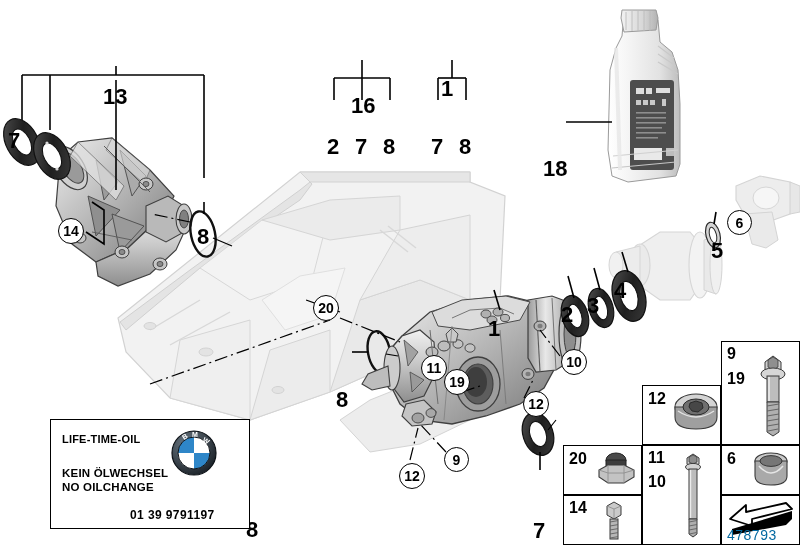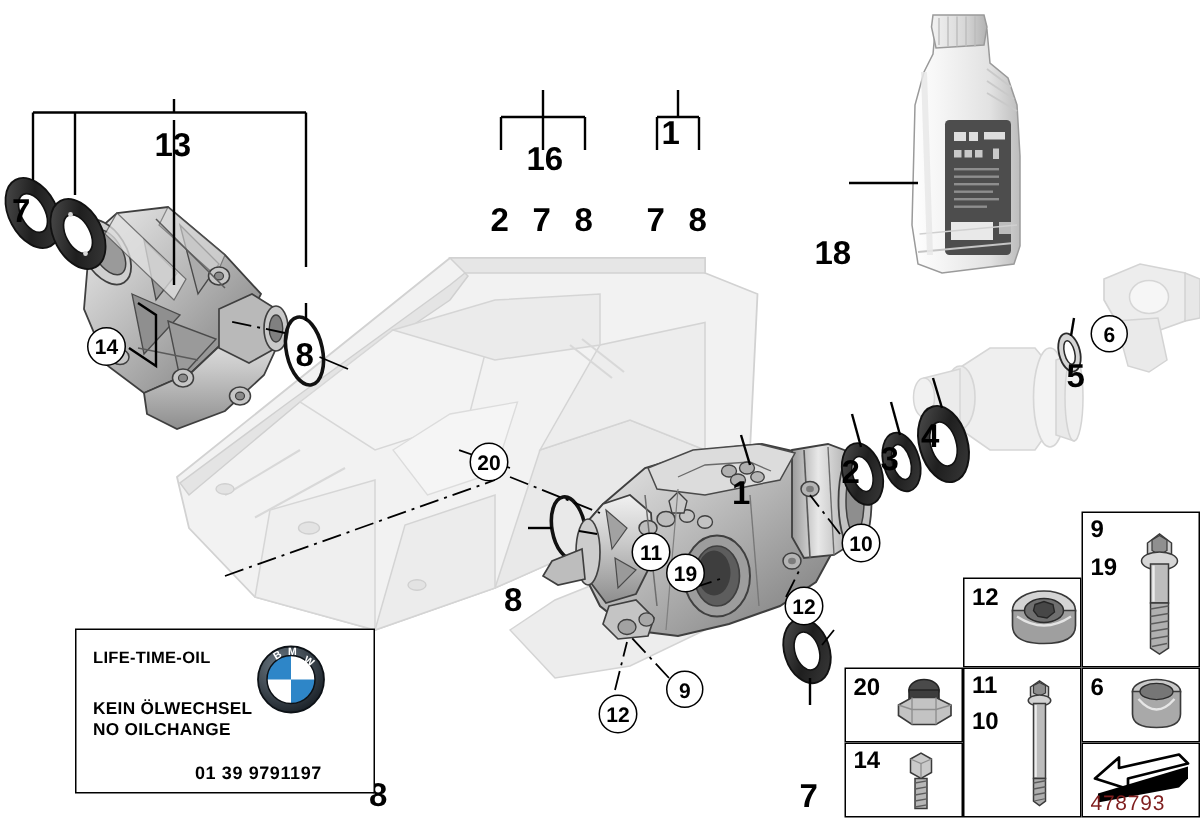--- a/index.html
+++ b/index.html
@@ -28,21 +28,21 @@
     position:absolute;font-weight:bold;color:#000;
     font-family:"Liberation Sans", sans-serif;white-space:nowrap;
   }
   .cell{position:absolute;border:1.3px solid #000;background:#fff;box-sizing:border-box;}
   .cell-num{
     position:absolute;font-weight:bold;font-size:16px;color:#000;
     font-family:"Liberation Sans", sans-serif;
   }
   .diagid{
     position:absolute;font-family:"Liberation Sans", sans-serif;
-    font-size:14px;color:#7f1d1d;letter-spacing:.5px;
+    font-size:14px;color:#0369a1;letter-spacing:.5px;
   }
   .bmwlogo{position:absolute;}
 </style>
 </head>
 <body>
 
 <div id="page">
 
   <svg class="layer" viewBox="0 0 800 560">
     <defs>

